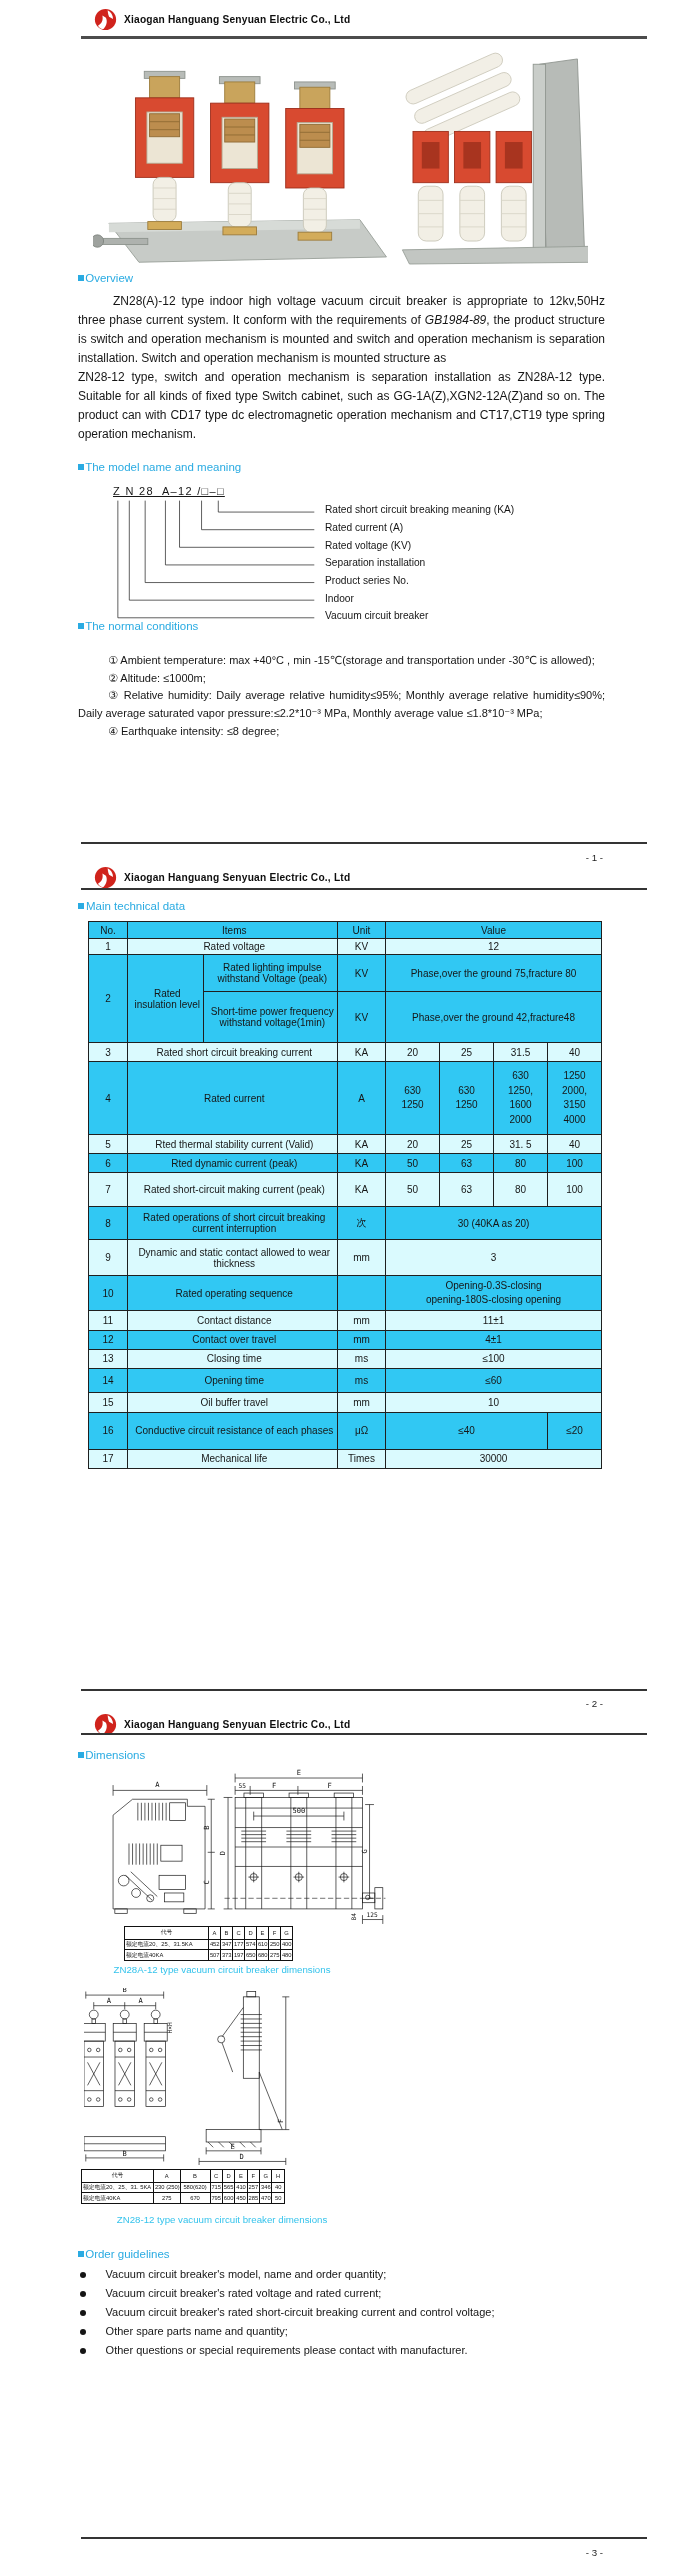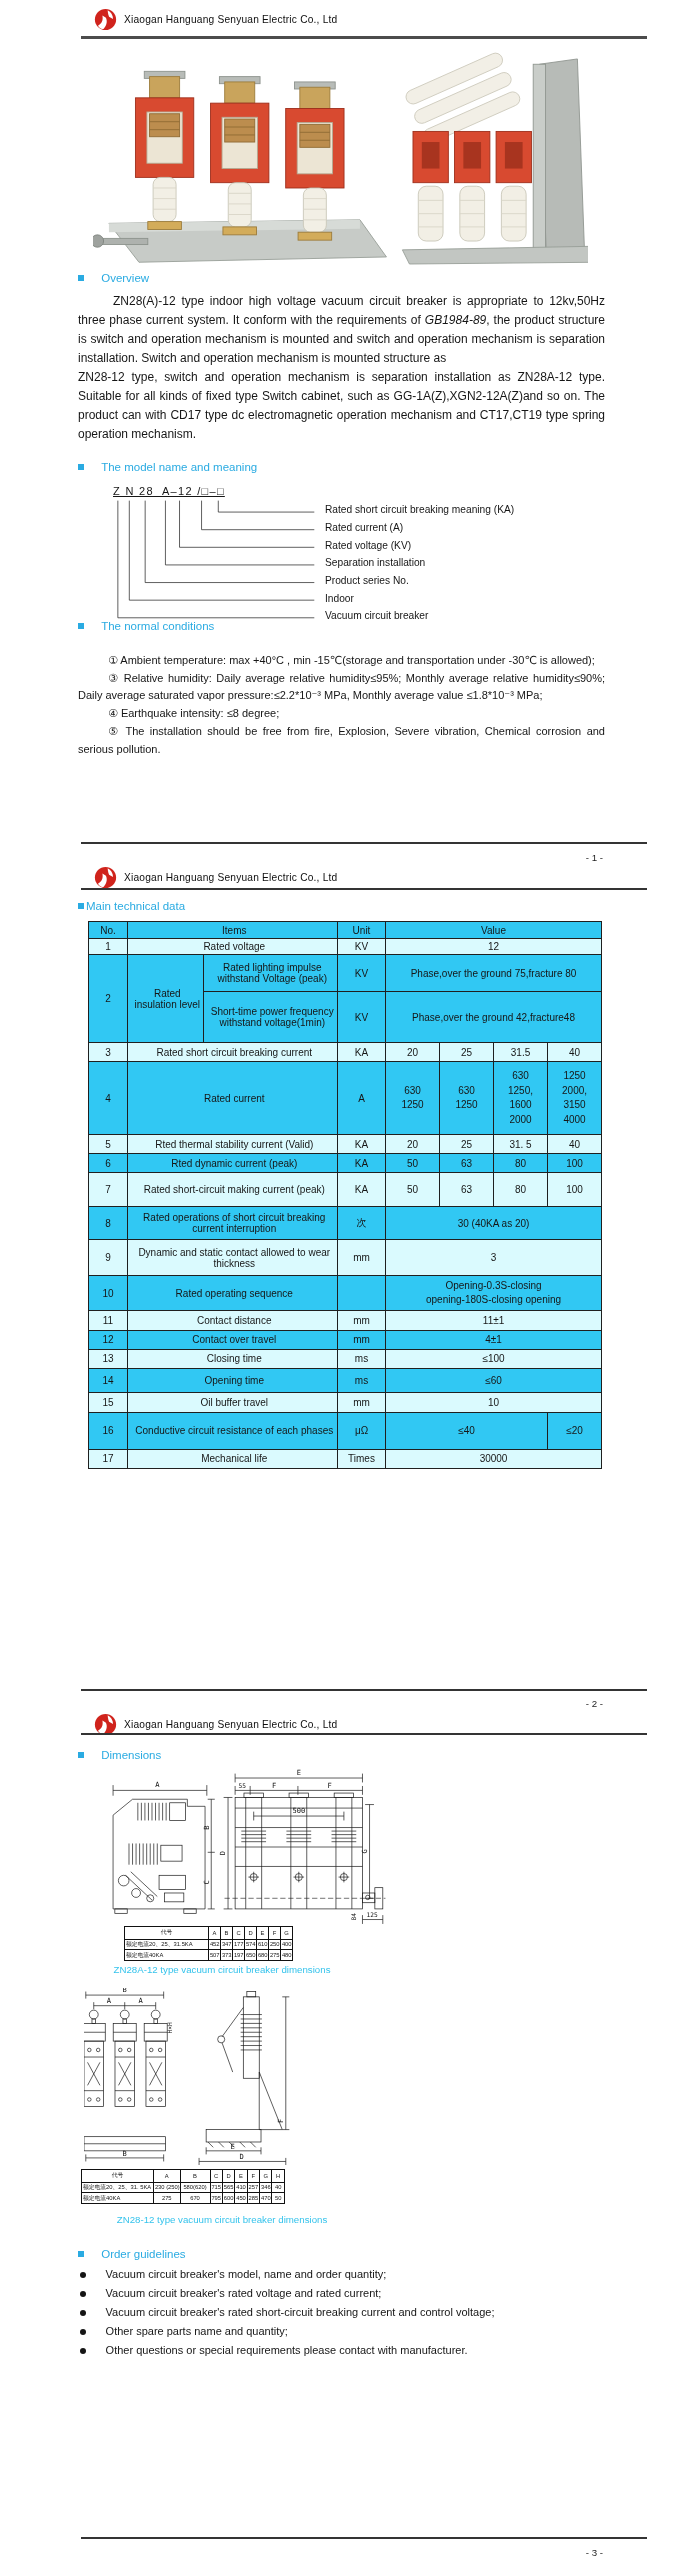--- a/index.html
+++ b/index.html
@@ -1,24 +1,24 @@
 <!DOCTYPE html>
 <html style="font-size:14px"><head>
 <meta charset="utf-8">
 <style>
   html,body{margin:0;padding:0;background:#fff}
   .doc{position:relative;width:680px;height:2576px;background:#fff;overflow:hidden;
        font-family:"Liberation Sans","DejaVu Sans",sans-serif;color:#161616}
   .abs{position:absolute}
   .hdr{position:absolute;left:94px;display:flex;align-items:center;gap:7px}
-  .company{font-size:10.2px;font-weight:normal;color:#0e0e0e;letter-spacing:0.2px;white-space:nowrap}
+  .company{font-size:10.2px;font-weight:bold;color:#0e0e0e;letter-spacing:0.2px;white-space:nowrap}
   .rule-a{position:absolute;left:81px;width:566px;height:2.7px;background:#4c4c4c}
   .rule-b{position:absolute;left:81px;width:566px;height:1.8px;background:#343434}
   .pagenum{position:absolute;right:77px;font-size:9.7px;color:#1d1d1d}
-  .sec{position:absolute;left:78px;display:flex;align-items:center;gap:17px;font-size:11.5px;color:#2aabe2}
+  .sec{position:absolute;left:78px;display:flex;align-items:center;gap:1px;font-size:11.5px;color:#2aabe2}
   .sq{width:6.2px;height:6.2px;background:#2aabe2;flex:none}
   .para{position:absolute;left:78px;width:527px;font-size:12px;line-height:19px;
         text-align:justify;white-space:pre-line;text-indent:35px}
   .ital{font-style:italic}
   .condwrap{position:absolute;left:78px;width:527px}
   .cond{font-size:11px;line-height:17.7px;text-align:justify;text-indent:30px}
   .mdl{position:absolute;left:78px;top:483px;width:566px;height:150px}
   .code{position:absolute;left:35px;top:1.8px;font-size:11px;letter-spacing:1.3px;
         text-decoration:underline;white-space:pre}
   .mlabel{position:absolute;left:247px;font-size:10.2px;white-space:nowrap}
@@ -141,23 +141,23 @@
     <div class="mlabel" style="top:110px">Indoor</div>
     <div class="mlabel" style="top:127px">Vacuum circuit breaker</div>
   </div>
 
   <div class="sec" style="top:620px">
     <span class="sq"></span>
     <span>The normal conditions</span>
   </div>
   <div class="condwrap" style="top:652px">
     <div class="cond">①  Ambient temperature:   max +40°C ,  min -15℃(storage and transportation under -30℃ is allowed);</div>
+    <div class="cond">②  Altitude: ≤1000m;</div>
     <div class="cond">③  Relative humidity: Daily average relative humidity≤95%; Monthly average relative humidity≤90%; Daily average saturated vapor pressure:≤2.2*10⁻³ MPa,  Monthly average value ≤1.8*10⁻³ MPa;</div>
     <div class="cond">④  Earthquake intensity:  ≤8 degree;</div>
-    <div class="cond">⑤  The installation should be free from fire, Explosion,  Severe vibration, Chemical corrosion and serious pollution.</div>
   </div>
 
   <div class="rule-b" style="top:842px"></div>
   <div class="pagenum" style="top:852px">- 1 -</div>
 
   <div class="hdr" style="top:865px">
     <svg width="23" height="25" viewBox="0 0 26 28">
       <circle cx="13" cy="14" r="12" fill="#d0231c"></circle>
       <path d="M4.5,21 C9,18.5 10.5,15 9.5,9.5 L13.5,12 C15.5,16.5 14,21 11,24.5 C8.5,25.5 6,23.5 4.5,21 Z" fill="#fff"></path>
       <path d="M15.5,3.5 C19,5.5 21.5,9 21.5,13.5 L17,11 C16,8 15.5,5.5 15.5,3.5 Z" fill="#fff"></path>

